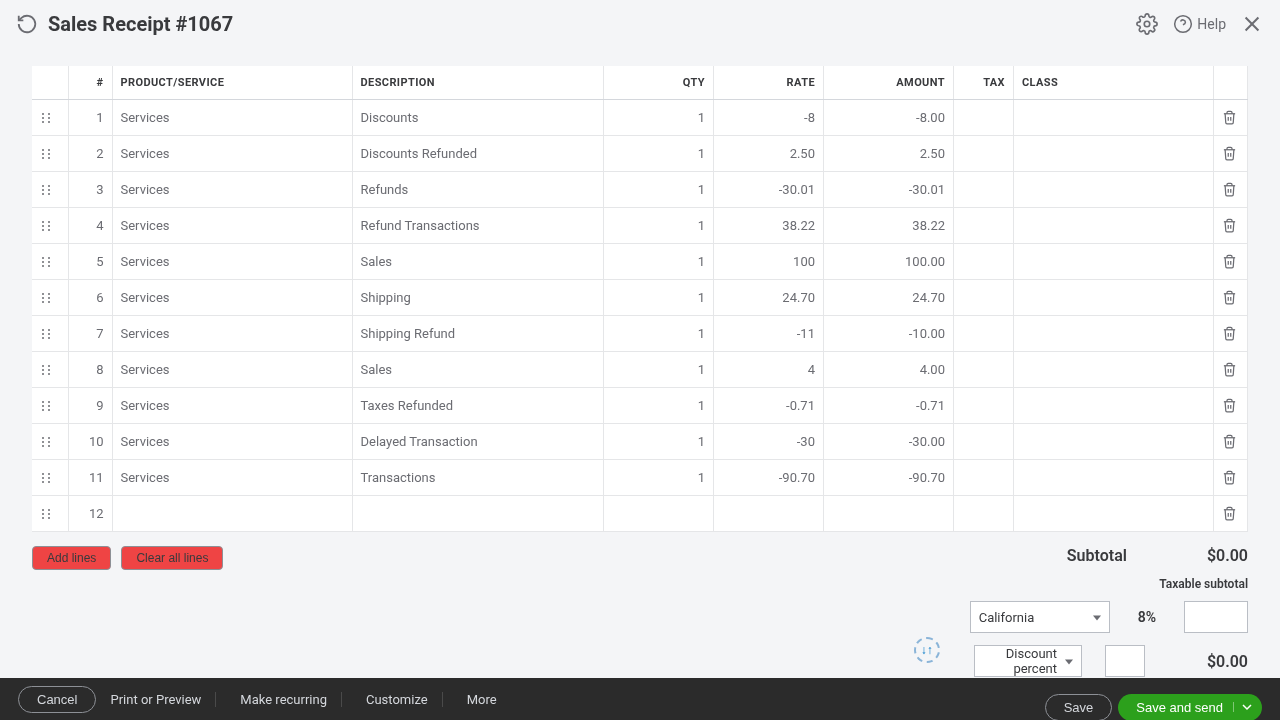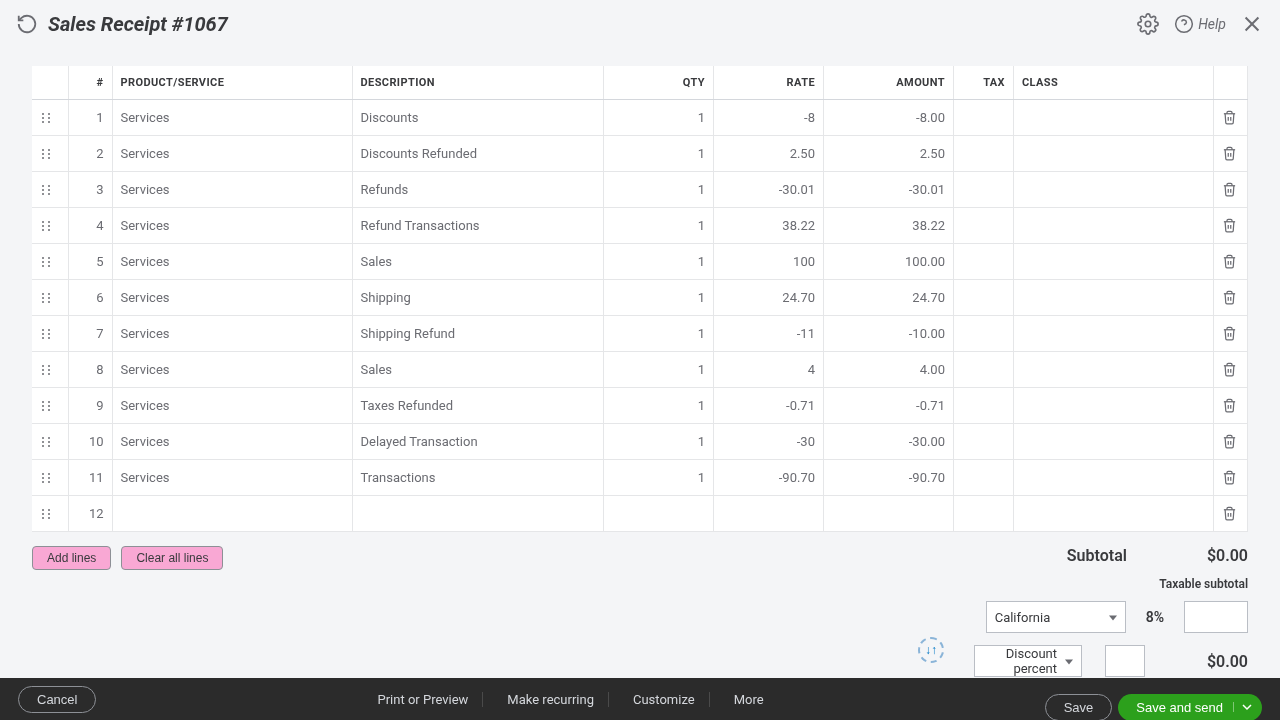--- a/index.html
+++ b/index.html
@@ -1,18 +1,18 @@
 <!DOCTYPE html>
 <html><head>
 <meta charset="utf-8">
 <style>
 * { margin: 0; padding: 0; box-sizing: border-box; }
 body { font-family: -apple-system, BlinkMacSystemFont, "Segoe UI", Roboto, Arial, sans-serif; background: #f4f5f7; color: #393a3d; overflow: hidden; }
 
-.topbar { height: 48px; background: #f4f5f7; display: flex; align-items: center; padding: 0 16px; font-style: italic; }
+.topbar { height: 48px; background: #f4f5f7; display: flex; align-items: center; padding: 0 16px; }
 .topbar-left { display: flex; align-items: center; gap: 10px; flex: 1; }
 .topbar-title { font-size: 20px; font-weight: 700; color: #393a3d; }
 .refresh-icon svg { width: 22px; height: 22px; color: #6b6c72; }
 .topbar-right { display: flex; align-items: center; gap: 14px; }
 .icon-btn { width: 24px; height: 24px; display: flex; align-items: center; justify-content: center; color: #6b6c72; cursor: pointer; }
 .help-wrap { display: flex; align-items: center; gap: 4px; color: #6b6c72; cursor: pointer; font-size: 14px; }
 .close-icon svg { width: 22px; height: 22px; stroke: #6b6c72; stroke-width: 2.2; }
 
 .content { padding: 18px 32px 0; height: calc(100vh - 48px - 42px); overflow-y: auto; }
 
@@ -26,46 +26,46 @@
 .prod-cell { width: 240px; }
 .trash-cell { width: 34px; text-align: center; color: #b0b3b8; cursor: pointer; }
 .qty-cell { width: 110px; }
 .rate-cell { width: 110px; }
 .amt-cell { width: 130px; }
 .tax-cell { width: 60px; }
 .class-cell { width: 200px; }
 
 .below-table { display: flex; justify-content: space-between; margin-top: 14px; align-items: flex-start; }
 .btns-row { display: flex; gap: 10px; }
-.outline-btn { background: #f9a8d4; border: 1px solid #8d9096; border-radius: 4px; padding: 4px 14px; font-size: 12px; cursor: pointer; color: #393a3d; }
+.outline-btn { background: #ef4444; border: 1px solid #8d9096; border-radius: 4px; padding: 4px 14px; font-size: 12px; cursor: pointer; color: #393a3d; }
 
 .msg-section { margin-top: 12px; }
 .msg-label { font-size: 12px; color: #393a3d; margin-bottom: 6px; }
 .msg-box { width: 280px; height: 68px; border: 1px solid #babec5; background: #fff; resize: none; padding: 6px; font-family: inherit; font-size: 13px; }
 
 .totals { text-align: right; }
 .subtotal-row { display: flex; justify-content: flex-end; gap: 80px; font-size: 16px; font-weight: 600; color: #393a3d; margin-bottom: 12px; align-items: baseline; }
 .taxable-label { font-size: 12px; font-weight: 600; color: #393a3d; margin-bottom: 10px; }
-.tax-row { display: flex; justify-content: flex-end; align-items: center; gap: 20px; margin-bottom: 12px; }
+.tax-row { display: flex; justify-content: flex-end; align-items: center; gap: 28px; margin-bottom: 12px; }
 .select-box { border: 1px solid #babec5; background: #fff; height: 32px; padding: 0 24px 0 8px; font-size: 13px; color: #393a3d; position: relative; display: flex; align-items: center; cursor: pointer; }
 .select-box::after { content: ""; position: absolute; right: 8px; top: 50%; transform: translateY(-30%); border-left: 4px solid transparent; border-right: 4px solid transparent; border-top: 5px solid #6b6c72; }
 .tax-state { width: 140px; }
 .tax-pct { font-size: 14px; font-weight: 600; }
 .small-input { width: 64px; height: 32px; border: 1px solid #babec5; background: #fff; }
 .small-input2 { width: 40px; height: 32px; border: 1px solid #babec5; background: #fff; }
 .discount-sel { width: 108px; }
 .disc-row { display: flex; justify-content: flex-end; align-items: center; gap: 23px; margin-bottom: 8px; }
 
 .swap-icon { position: absolute; left: -56px; top: 36px; width: 26px; height: 26px; border: 2px dashed #8ab4d8; border-radius: 50%; display: flex; align-items: center; justify-content: center; color: #0077c5; cursor: pointer; font-size: 12px; }
 
 .totals-wrap { position: relative; }
 
 .footer { position: fixed; bottom: 0; left: 0; right: 0; height: 42px; background: #2b2b2b; display: flex; align-items: center; padding: 0 18px; }
 .cancel-btn { border: 1px solid #8d9096; border-radius: 18px; background: transparent; color: #d4d7dc; padding: 5px 18px; font-size: 13px; cursor: pointer; }
-.footer-center { flex: 1; display: flex; justify-content: center; gap: 10px; }
+.footer-center { flex: 1; display: flex; justify-content: flex-start; gap: 10px; }
 .footer-link { color: #d4d7dc; font-size: 13px; cursor: pointer; padding: 0 14px; border-right: 1px solid #4a4a4a; }
 .footer-link:last-child { border-right: none; }
 .footer-right { display: flex; gap: 6px; margin-top: 16px; }
 .save-btn { border: 1px solid #8d9096; border-radius: 18px; background: transparent; color: #d4d7dc; padding: 5px 18px; font-size: 13px; cursor: pointer; }
 .save-send { background: #2ca01c; border-radius: 18px; color: #fff; padding: 6px 10px 6px 18px; font-size: 13px; cursor: pointer; display: flex; align-items: center; gap: 10px; border: none; }
 .save-send-arrow { border-left: 1px solid rgba(255,255,255,0.4); padding-left: 8px; display: flex; align-items: center; }
 
 svg { display: block; }
 </style>
 </head>

